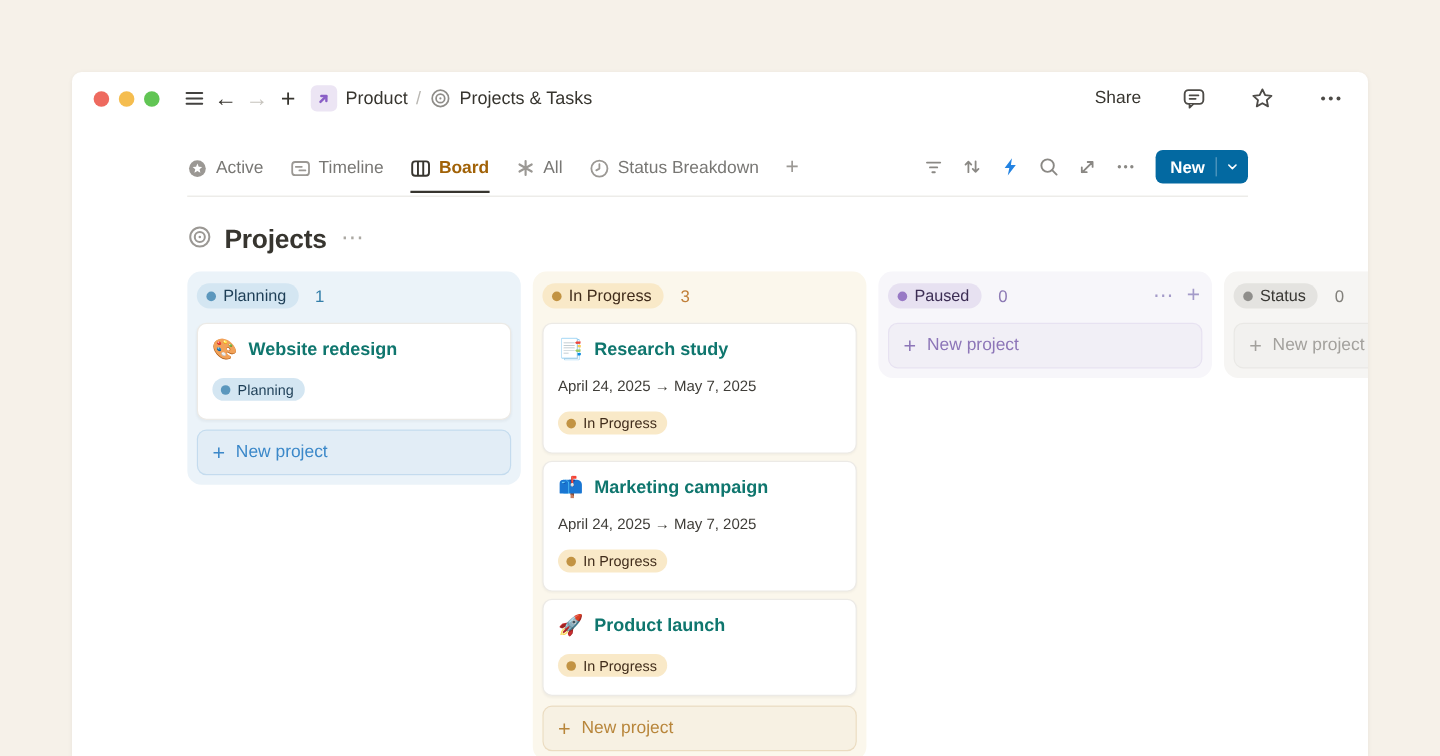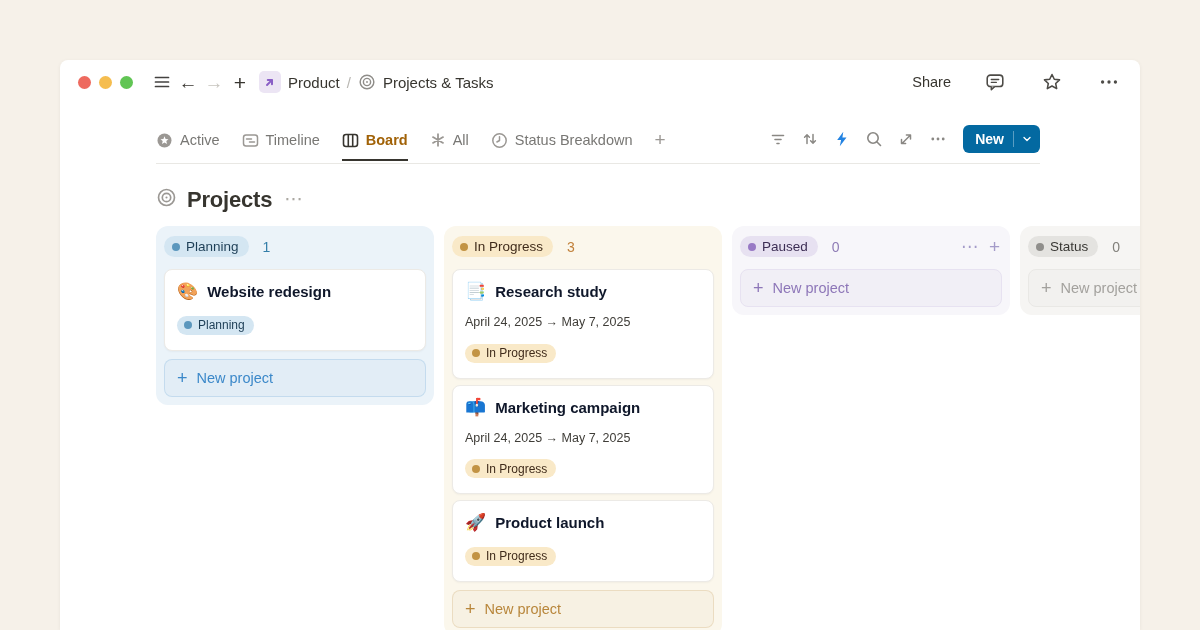--- a/index.html
+++ b/index.html
@@ -58,21 +58,21 @@
   .pill-head { padding:3px 10px 3px 8px; font-size:13.5px; font-weight:500; color:var(--pill-text); }
   .col-count { font-size:14px; margin-left:14px; color:var(--count); }
   .col-actions { margin-left:auto; display:flex; align-items:center; gap:10px; color:var(--actions); }
   .col-more { font-size:17px; letter-spacing:1px; cursor:pointer; line-height:1; }
   .col-plushdr { font-size:19px; font-weight:300; cursor:pointer; line-height:1; }
   .cards { display:flex; flex-direction:column; gap:6px; }
   .card { background:#fff; border:1px solid #ECEAE6; border-radius:8px; padding:13px 12px 15px 12px;
     box-shadow:0 1px 2px rgba(0,0,0,0.04); cursor:pointer; }
   .card-title-row { display:flex; align-items:center; gap:9px; margin-bottom:15px; }
   .card-emoji { font-size:17px; line-height:1; }
-  .card-title { font-size:15px; font-weight:600; color:#0f172a; }
+  .card-title { font-size:15px; font-weight:600; color:#0f766e; }
   .card-dates { font-size:12.5px; color:#3F3D38; margin-bottom:14px; }
   .pill-sm { padding:2.5px 9px 2.5px 7px; font-size:12px; color:var(--pill-text); }
   .new-project { margin-top:8px; height:38px; display:flex; align-items:center; gap:9px;
     border-radius:8px; padding:0 12px; font-size:14.5px; cursor:pointer;
     color:var(--btn-text); background:var(--btn-bg); border:1px solid var(--btn-border); }
   .np-plus { font-size:18px; font-weight:300; line-height:1; }
   
   .c-blue   { --col-bg:#EBF3F9; --pill-bg:#D4E6F2; --dot:#5B97BD; --pill-text:#1D3E56;
               --count:#337EA9; --btn-text:#3B88C9; --btn-bg:rgba(59,136,201,0.05); --btn-border:rgba(59,136,201,0.18); }
   .c-yellow { --col-bg:#FBF7EC; --pill-bg:#F9E9C8; --dot:#C29343; --pill-text:#402C1B;

